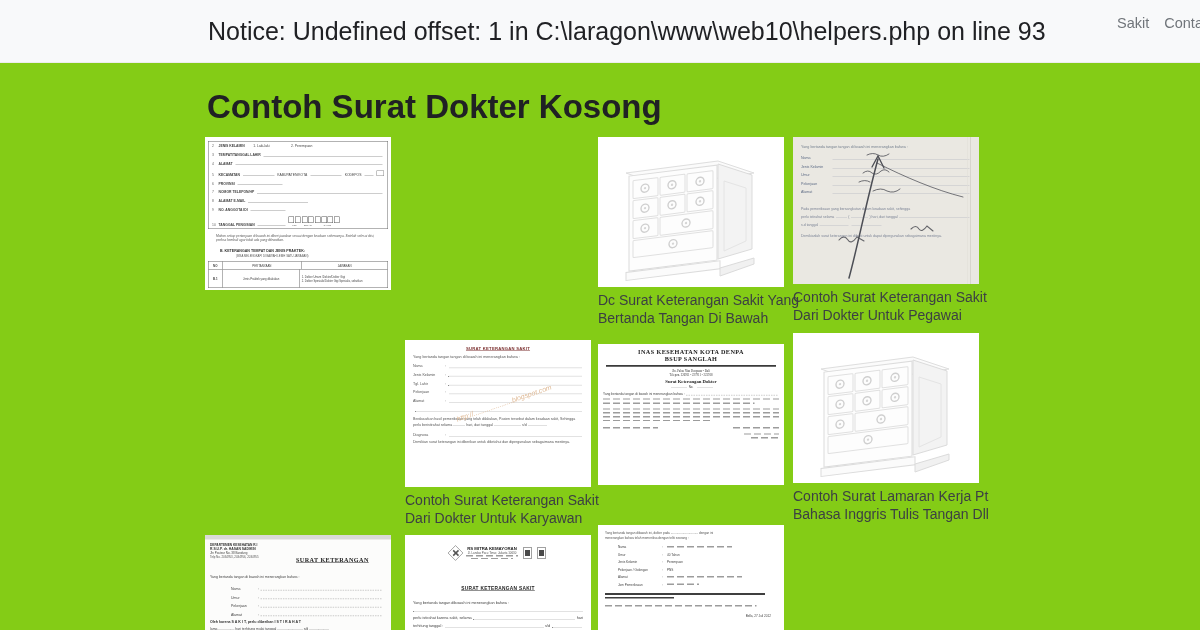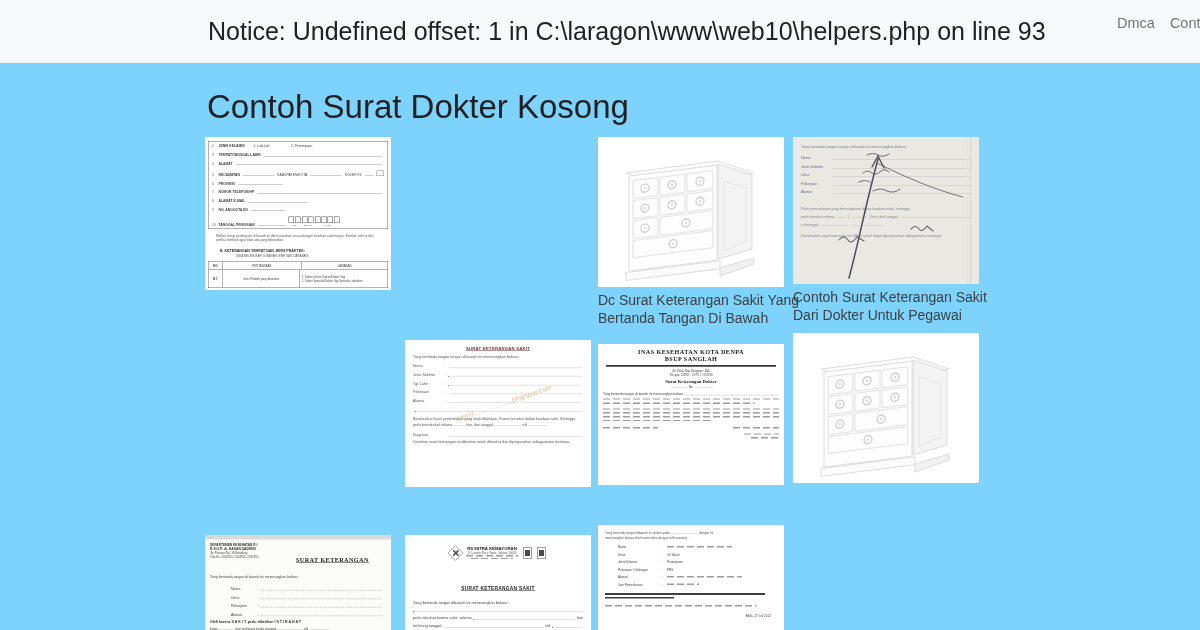--- a/index.html
+++ b/index.html
@@ -1,25 +1,25 @@
 <!DOCTYPE html>
 <html><head>
 <meta charset="utf-8">
 <style>
   * { margin:0; padding:0; box-sizing:border-box; }
   html,body { width:1200px; height:630px; background:#fff; font-family:"Liberation Sans", sans-serif; }
-  #stage { position:relative; width:1200px; height:630px; overflow:hidden; background:#7dd3fc; }
+  #stage { position:relative; width:1200px; height:630px; overflow:hidden; background:#84cc16; }
 
   
   .header { position:absolute; left:0; top:0; width:1200px; height:63px; background:#f8f9fa; border-bottom:1px solid #ececec; }
   .notice { position:absolute; left:208px; top:0; height:63px; display:flex; align-items:center; font-size:25px; color:#202124; white-space:nowrap; }
   .nav { position:absolute; left:1117px; top:15px; display:flex; column-gap:15px; white-space:nowrap; }
   .nav span { font-size:14.5px; color:#70757a; cursor:pointer; }
 
-  .page-title { position:absolute; left:207px; top:88px; font-size:33px; font-weight:400; color:#202124; }
+  .page-title { position:absolute; left:207px; top:88px; font-size:33px; font-weight:700; color:#202124; }
 
   
   .card { position:absolute; width:186px; }
   .thumb { position:relative; width:186px; background:#fff; overflow:hidden; cursor:pointer; }
   .caption { margin-top:5px; width:218px; font-size:14px; line-height:17.5px; color:#3c4043; cursor:pointer; }
 
   
   .half { position:absolute; left:0; top:0; width:372px; transform:scale(0.5); transform-origin:0 0; }
 
   .lg2 { height:2.6px; background:repeating-linear-gradient(90deg,#9c9c9c 0 14px,transparent 14px 20px); }
@@ -131,21 +131,21 @@
   .ty-date { margin-top:15px; text-align:right; padding-right:12px; font-size:6.2px; color:#444; }
 </style>
 </head>
 <body>
 
 <div id="stage">
 
   <div class="header">
     <div class="notice">Notice: Undefined offset: 1 in C:\laragon\www\web10\helpers.php on line 93</div>
     <div class="nav">
-      <span>Dmca</span>
+      <span>Sakit</span>
       <span>Contact</span>
     </div>
   </div>
 
   <h1 class="page-title">Contoh Surat Dokter Kosong</h1>
 
   <div class="card" style="left:205px;top:137px;">
     <div class="thumb" style="height:153px;">
       <div class="half" style="height:306px;">
         <div class="f1box">
@@ -389,20 +389,21 @@
           <div class="k-row">
               <span class="k-lbl">Diagnosa</span>
               <span>:</span>
               <span class="dotfill"></span>
             </div>
           <div class="k-close">Demikian surat keterangan ini diberikan untuk diketahui dan dipergunakan sebagaimana mestinya.</div>
           <div class="k-wm">http://.....................blogspot.com</div>
         </div>
       </div>
     </div>
+    <div class="caption">Contoh Surat Keterangan Sakit Dari Dokter Untuk Karyawan</div>
   </div>
 
   <div class="card" style="left:598px;top:344px;">
     <div class="thumb" style="height:141px;">
       <div class="half" style="height:282px;">
         <div class="dp-pad">
           <div class="dp-h">INAS KESEHATAN KOTA DENPA</div>
           <div class="dp-h">BSUP SANGLAH</div>
           <div class="dp-rule"></div>
           <div class="dp-a">Jln. Pulau Nias Denpasar - Bali</div>
@@ -471,20 +472,21 @@
             <circle cx="47" cy="97" r="1.2" fill="#d6d6d6"></circle>
           <circle cx="88" cy="97" r="4" fill="none" stroke="#cfcfcf" stroke-width="1.4"></circle>
             <circle cx="88" cy="97" r="1.2" fill="#d6d6d6"></circle>
           <circle cx="75" cy="116" r="4" fill="none" stroke="#cfcfcf" stroke-width="1.4"></circle>
             <circle cx="75" cy="116" r="1.2" fill="#d6d6d6"></circle>
           <rect x="28" y="139" width="94" height="8" fill="#fbfbfb" stroke="#dcdcdc"></rect>
         </g>
         <polygon points="122,131 156,121 156,127 122,139" fill="#f1f1f1" stroke="#dbdbdb"></polygon>
       </svg>
     </div>
+    <div class="caption">Contoh Surat Lamaran Kerja Pt Bahasa Inggris Tulis Tangan Dll</div>
   </div>
 
   <div class="card" style="left:205px;top:535px;">
     <div class="thumb" style="height:150px;background:#fcfcfb;">
       <div class="half" style="height:300px;">
         <div class="dk">
           <div class="dk-strip"></div>
           <div class="dk-lh">
             <div class="dk1">DEPARTEMEN KESEHATAN R.I</div>
             <div class="dk2">R.S.U.P. dr. HASAN SADIKIN</div>

